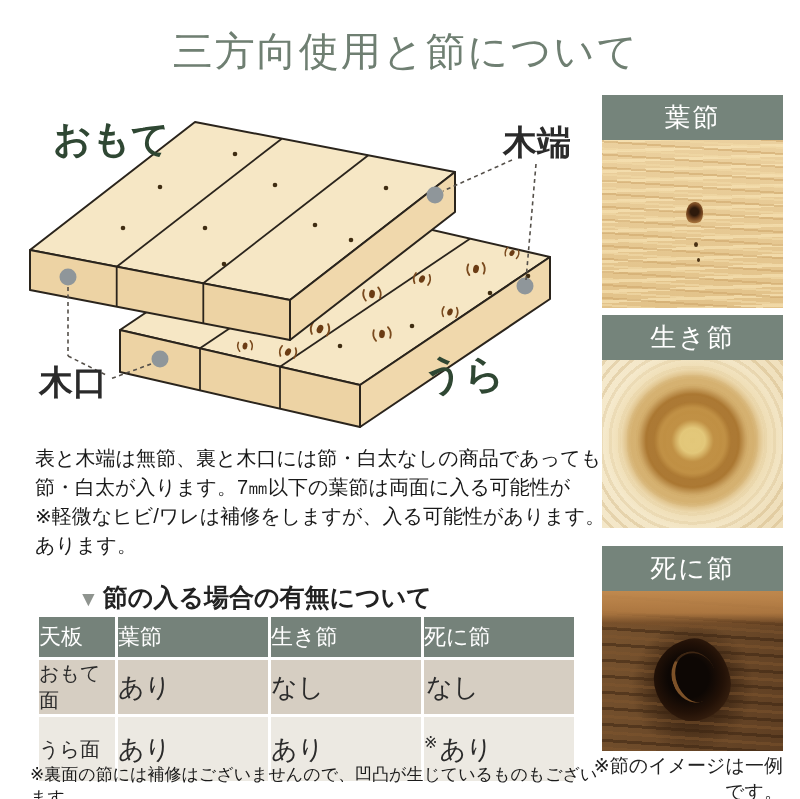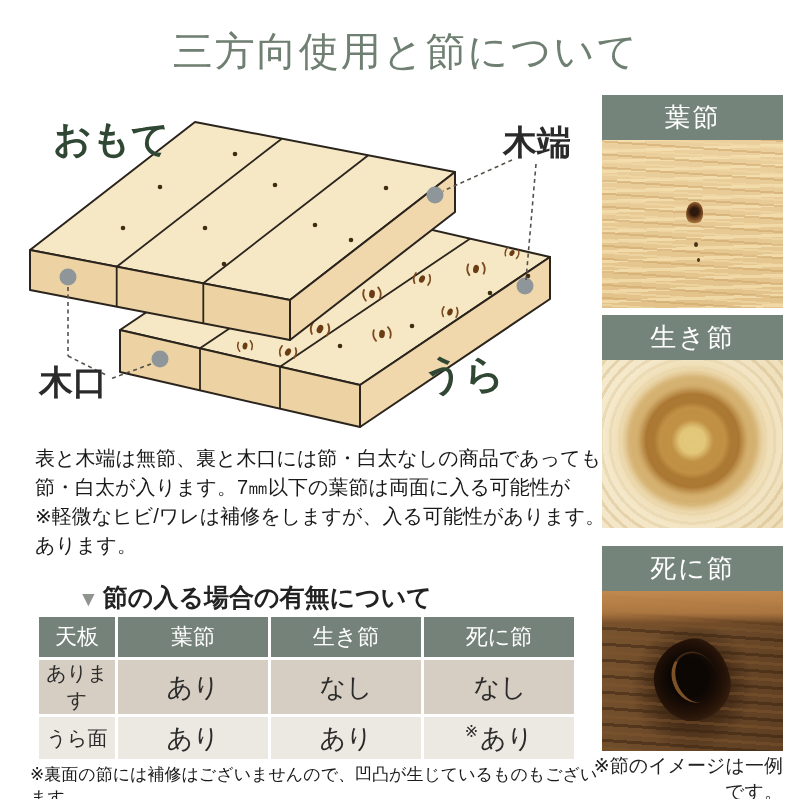--- a/index.html
+++ b/index.html
@@ -17,26 +17,26 @@
   
   .desc{position:absolute;left:35px;top:444px;width:575px;
         font-size:20px;line-height:29px;color:#1a1a1a;letter-spacing:0px;}
   
   .tbl-title{position:absolute;left:38px;top:581px;font-size:25px;font-weight:700;color:#222;margin-left:40px;}
   .tbl-title .tri{color:#8f948f;font-size:21px;margin-right:4px;}
   table.ktable{
     position:absolute;left:36px;top:614px;border-collapse:separate;border-spacing:3px;
     background:#fff;table-layout:fixed;
   }
-  table.ktable th,table.ktable td{text-align:center;vertical-align:middle;padding:0;}
+  table.ktable th,table.ktable td{text-align:left;vertical-align:middle;padding:0;}
   table.ktable th{background:#75827A;color:#fff;font-size:22px;font-weight:500;height:40px;}
   table.ktable .c0{width:76px;}
   table.ktable .c{width:150px;}
   tr.r1 td{background:#D6CEC2;height:46px;font-size:26px;color:#2b2b2b;}
-  tr.r2 td{background:#ECE9E2;height:42px;font-size:26px;color:#2b2b2b;}
+  tr.r2 td{background:#ECE9E2;height:64px;font-size:26px;color:#2b2b2b;}
   td.rowlabel{font-size:20px !important;}
   .supmark{font-size:16px;vertical-align:super;margin-right:2px;}
   .tbl-footnote{position:absolute;left:30px;top:763px;width:580px;font-size:17px;color:#1a1a1a;}
   
   .panel{position:absolute;left:602px;width:181px;}
   .panel-header{height:45px;background:#75847B;color:#fff;font-size:26px;font-weight:500;
                 letter-spacing:2px;display:flex;align-items:center;justify-content:center;}
   .photo{position:relative;width:181px;overflow:hidden;}
   
   .photo1{height:168px;background-color:#E8CC97;
@@ -167,21 +167,21 @@
 
   <table class="ktable">
     <tbody>
         <tr>
       <th class="c0">天板</th>
       <th class="c">葉節</th>
       <th class="c">生き節</th>
       <th class="c">死に節</th>
     </tr>
     <tr class="r1">
-      <td class="rowlabel">あります</td>
+      <td class="rowlabel">おもて面</td>
       <td>あり</td>
       <td>なし</td>
       <td><span class="supmark"></span><span>なし</span></td>
     </tr>
     <tr class="r2">
       <td class="rowlabel">うら面</td>
       <td>あり</td>
       <td>あり</td>
       <td><span class="supmark">※</span><span>あり</span></td>
     </tr>

